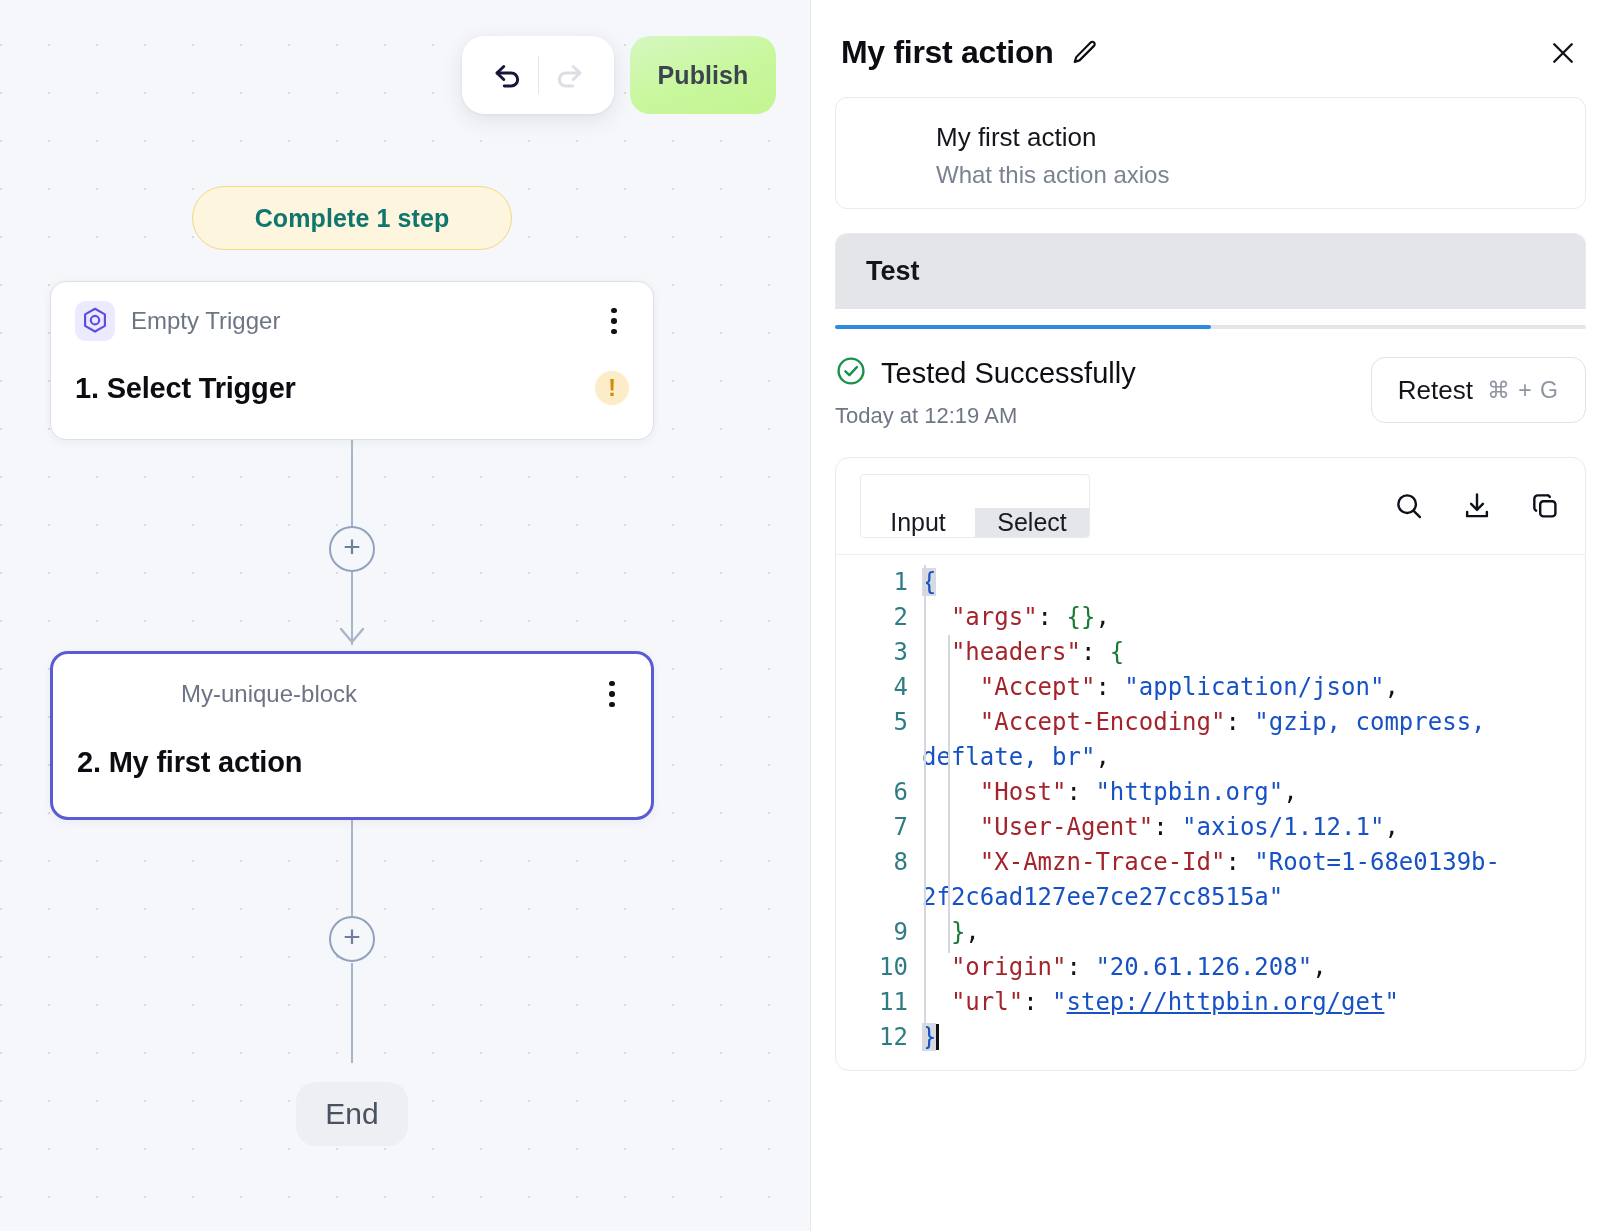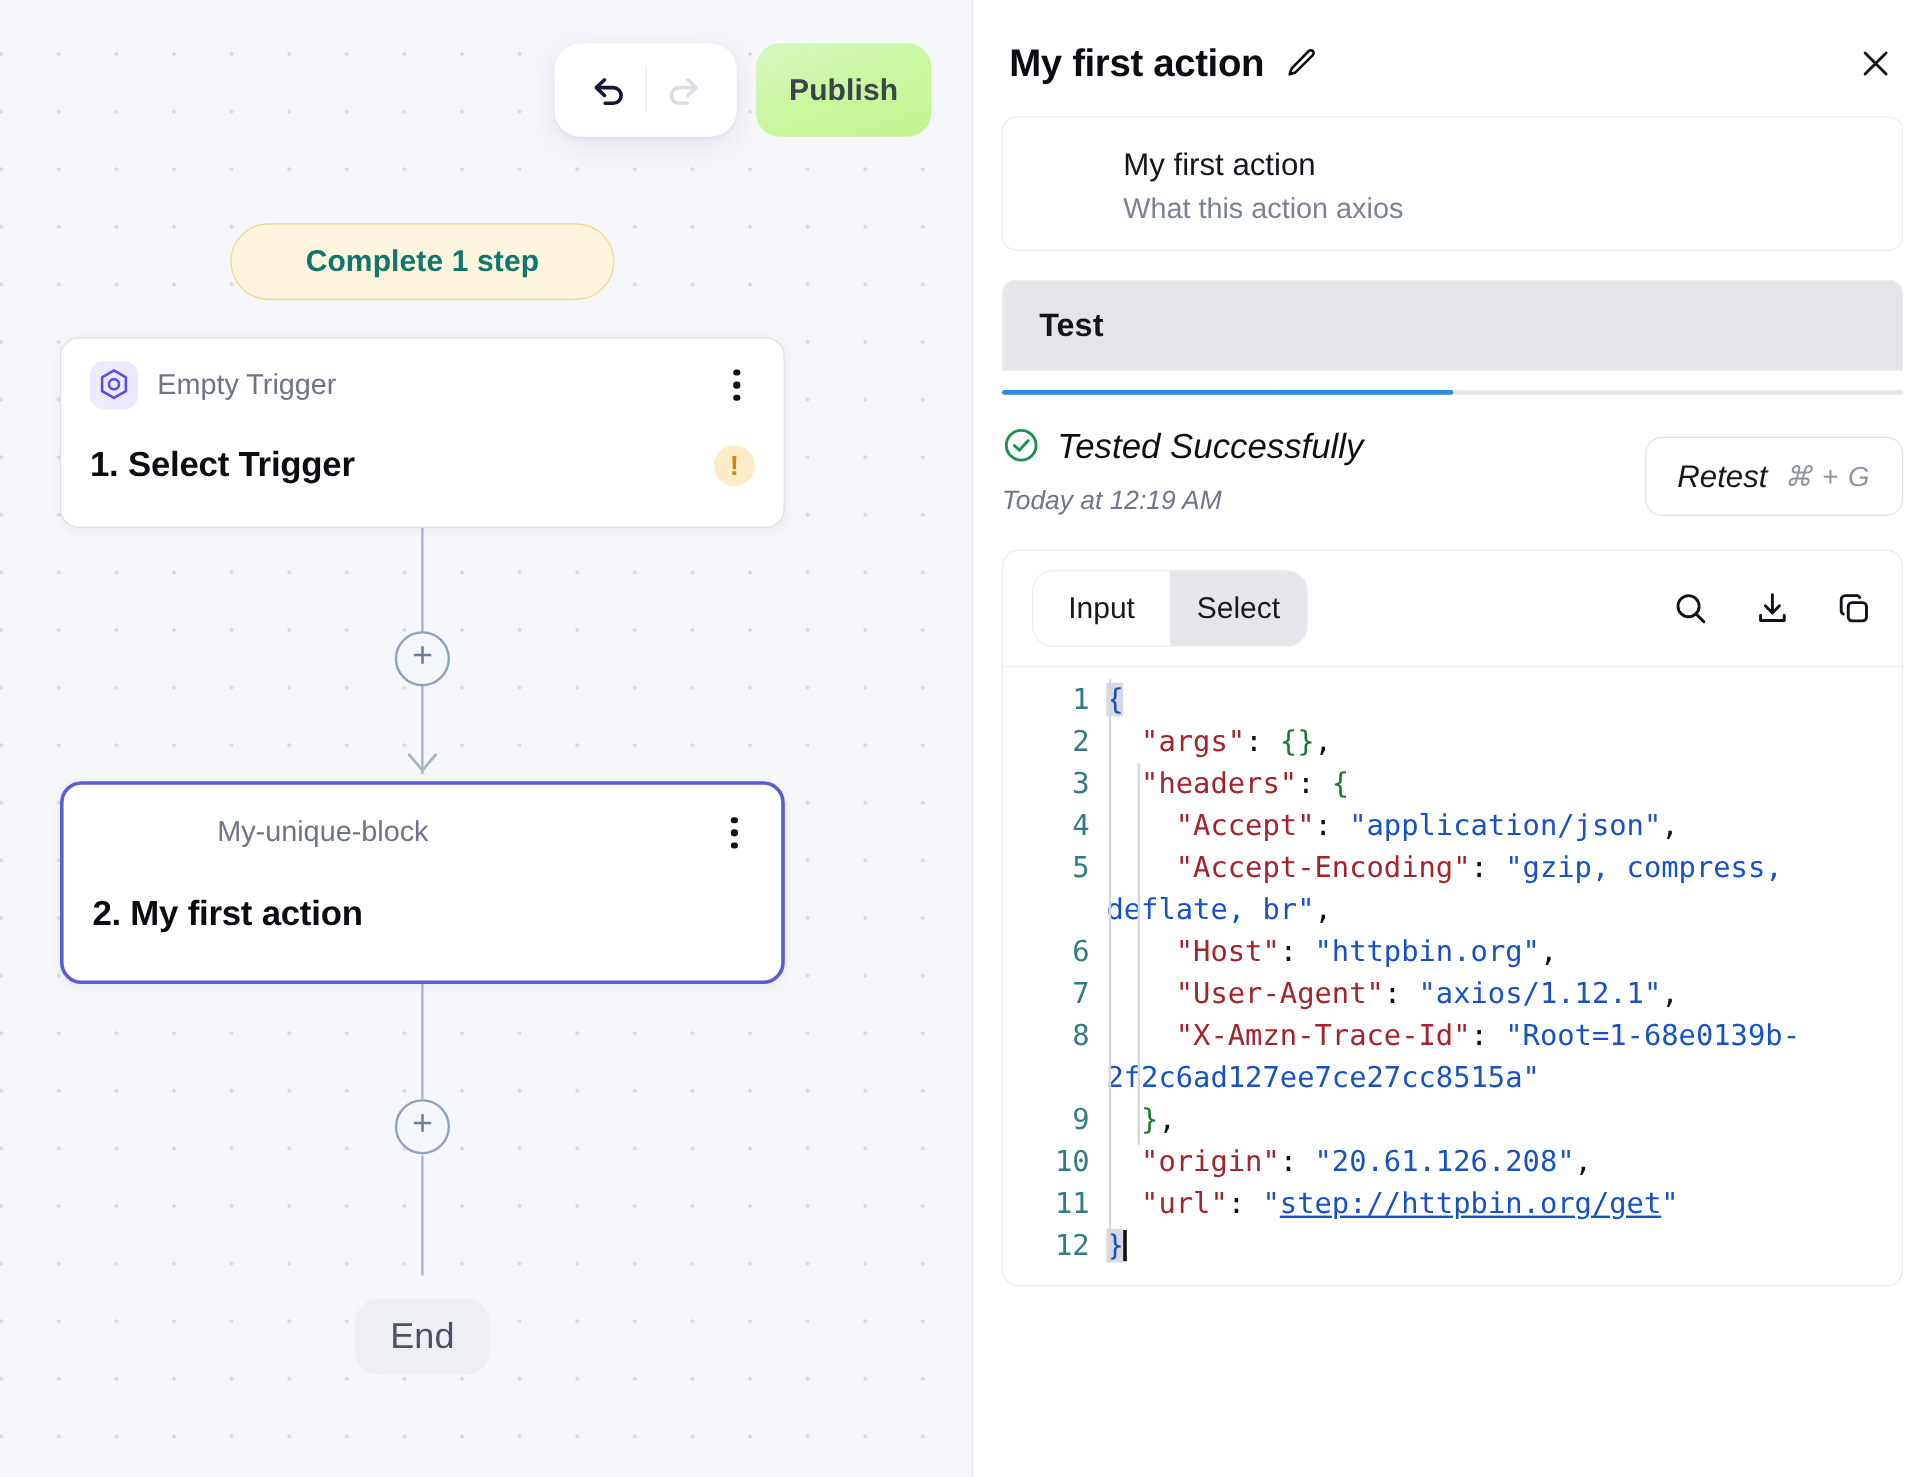--- a/index.html
+++ b/index.html
@@ -137,40 +137,40 @@
 
   .subtabs{ margin:0 24px; padding:0; position:relative; }
   .subtab-row{ display:flex; padding-top:28px; }
   .subtab{ width:50%; font-size:28px; color:#0d1a2b; cursor:pointer; padding-left:4px; }
   .subtab.active{ font-weight:700; }
   .subtab .info-i{ display:inline-flex; vertical-align:middle; margin-left:10px; }
   .subtab-underline{ margin-top:16px; height:4px; background:#e3e5e9; border-radius:2px; position:relative; }
   .subtab-underline i{ position:absolute; left:0; top:0; height:4px; width:50%;
                         background:#2f8ae0; border-radius:2px; display:block; }
 
-  .status-row{ margin:26px 24px 0 24px; display:flex; align-items:flex-end;font-style:italic; }
+  .status-row{ margin:26px 24px 0 24px; display:flex; align-items:flex-start; }
   .status-left{ display:flex; flex-direction:column; }
   .status-line{ display:flex; align-items:center; gap:14px; }
   .status-text{ font-size:29px; color:#0d0f14; }
   .status-time{ font-size:22px; color:#6f7685; margin-top:12px; }
   .retest-btn{
     margin-left:auto; margin-top:2px; border:1.6px solid #dfe2e9; border-radius:14px;
     height:66px; padding:0 26px; display:flex; align-items:center; gap:14px; background:#fff;
     cursor:pointer;
   }
   .retest-label{ font-size:26px; color:#14161c; font-weight:500; }
   .retest-keys{ font-size:23px; color:#8d94a2; letter-spacing:1px; }
 
   .code-card{
     margin:28px 24px 0 24px; border:1.5px solid #e8eaf0; border-radius:14px;
     height:614px; overflow:hidden; background:#fff; position:relative;
   }
   .code-toolbar{ display:flex; align-items:center; height:96px; padding:0 24px; }
   .segmented{
-    display:flex; border:1.5px solid #e8eaf0; border-radius:18px; overflow:hidden; height:64px;
+    display:flex; border:1.5px solid #e8eaf0; border-radius:4px; overflow:hidden; height:64px;align-items:flex-end;
   }
   .seg{ display:flex; align-items:center; justify-content:center; min-width:114px;
         padding:0 20px; font-size:25px; color:#171a22; cursor:pointer; background:#fff; }
   .seg.active{ background:#e4e6ea; }
   .code-icons{ margin-left:auto; display:flex; align-items:center; gap:36px; }
   .code-icons div{ cursor:pointer; display:flex; }
 
   .code-body{
     border-top:1.5px solid #eceef2; height:516px; display:flex; overflow:hidden;
     font-family:"DejaVu Sans Mono", monospace;

